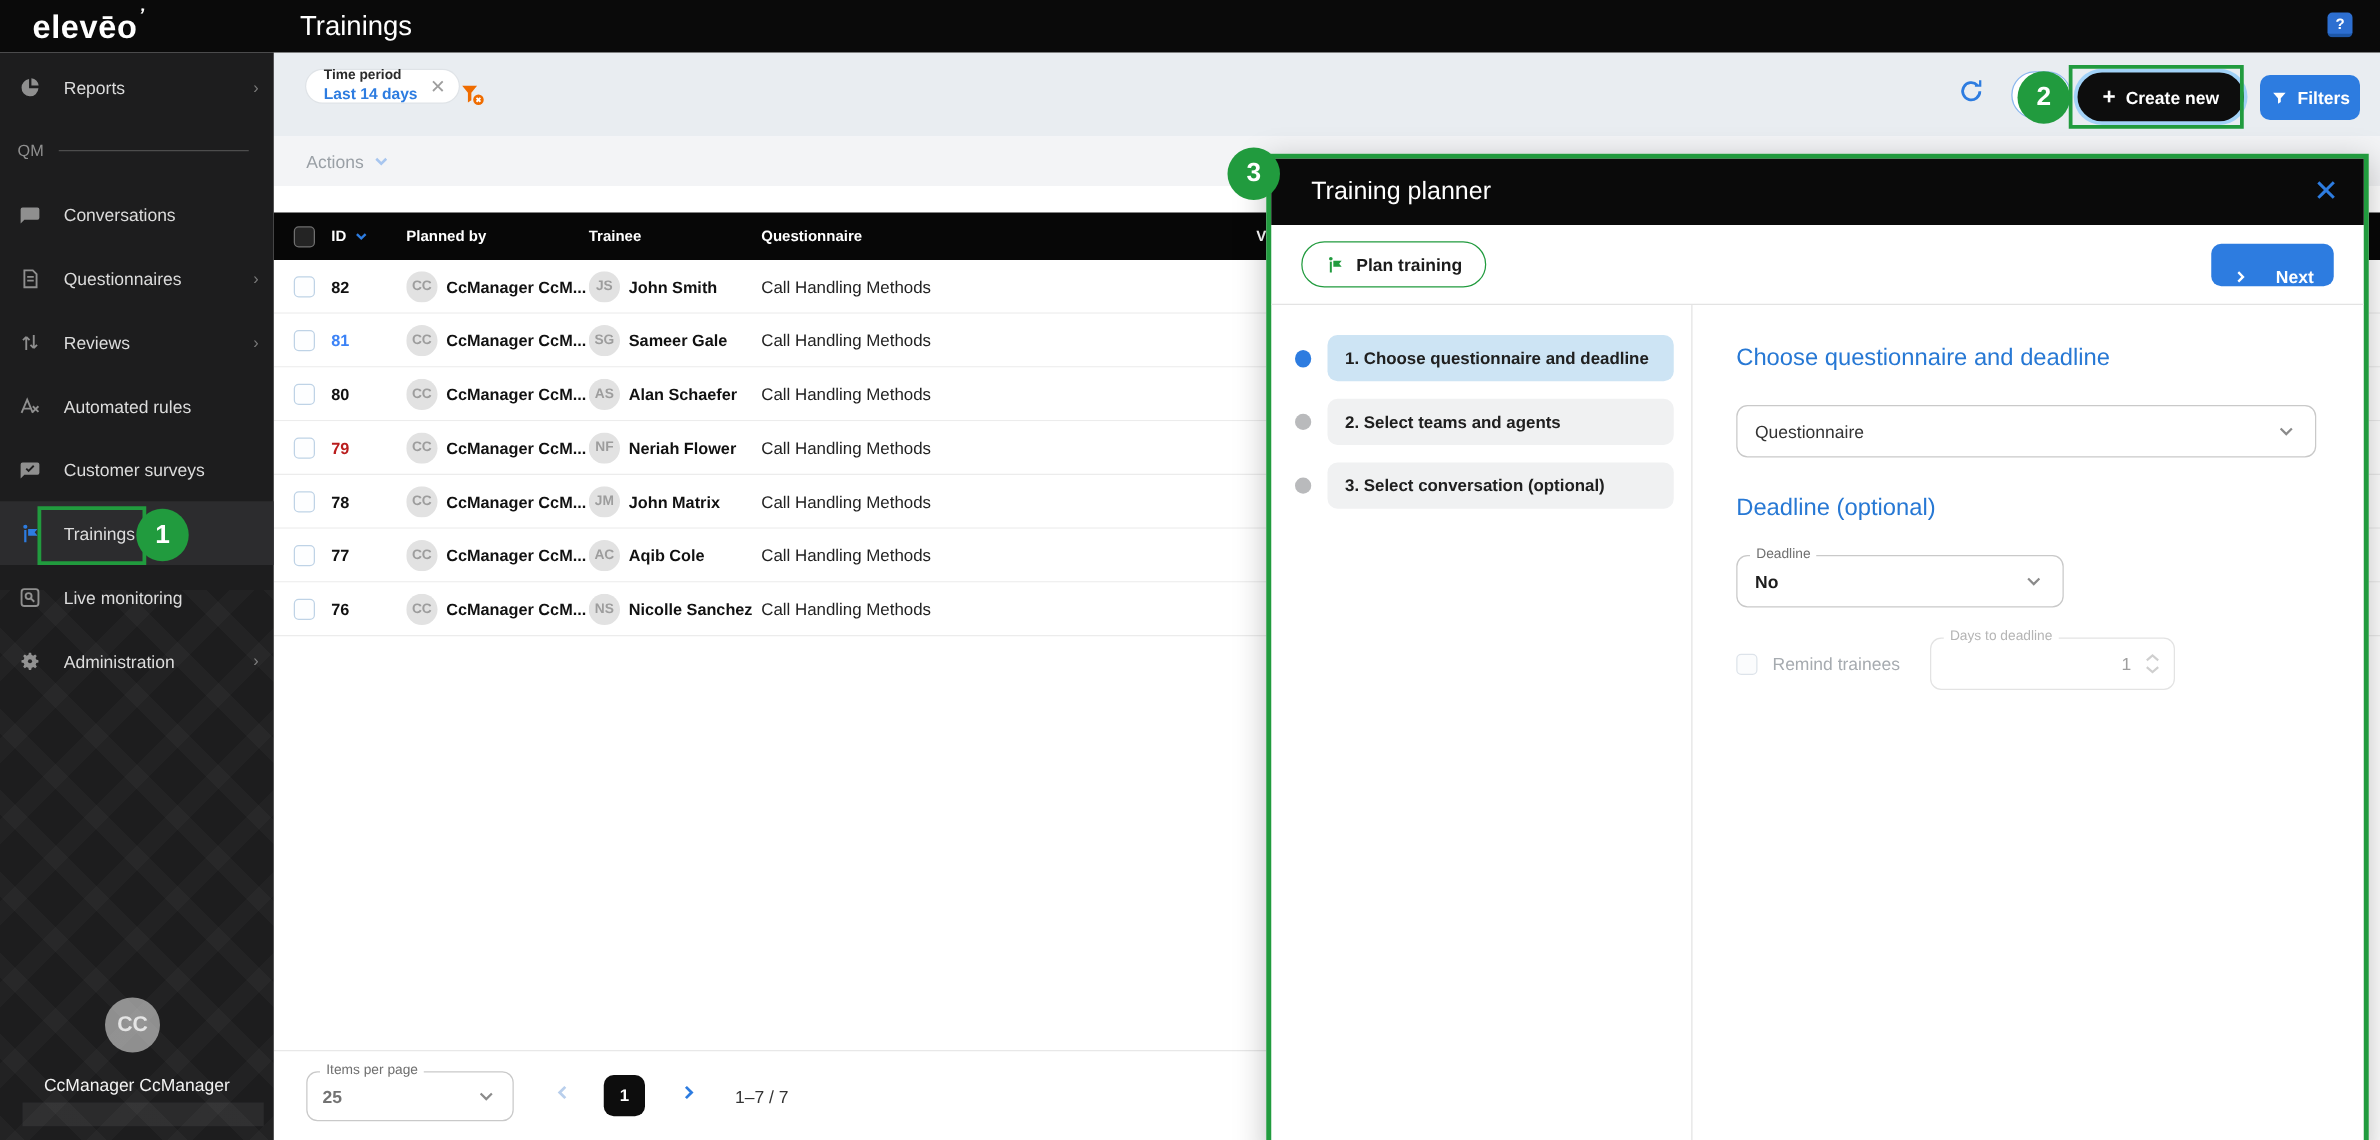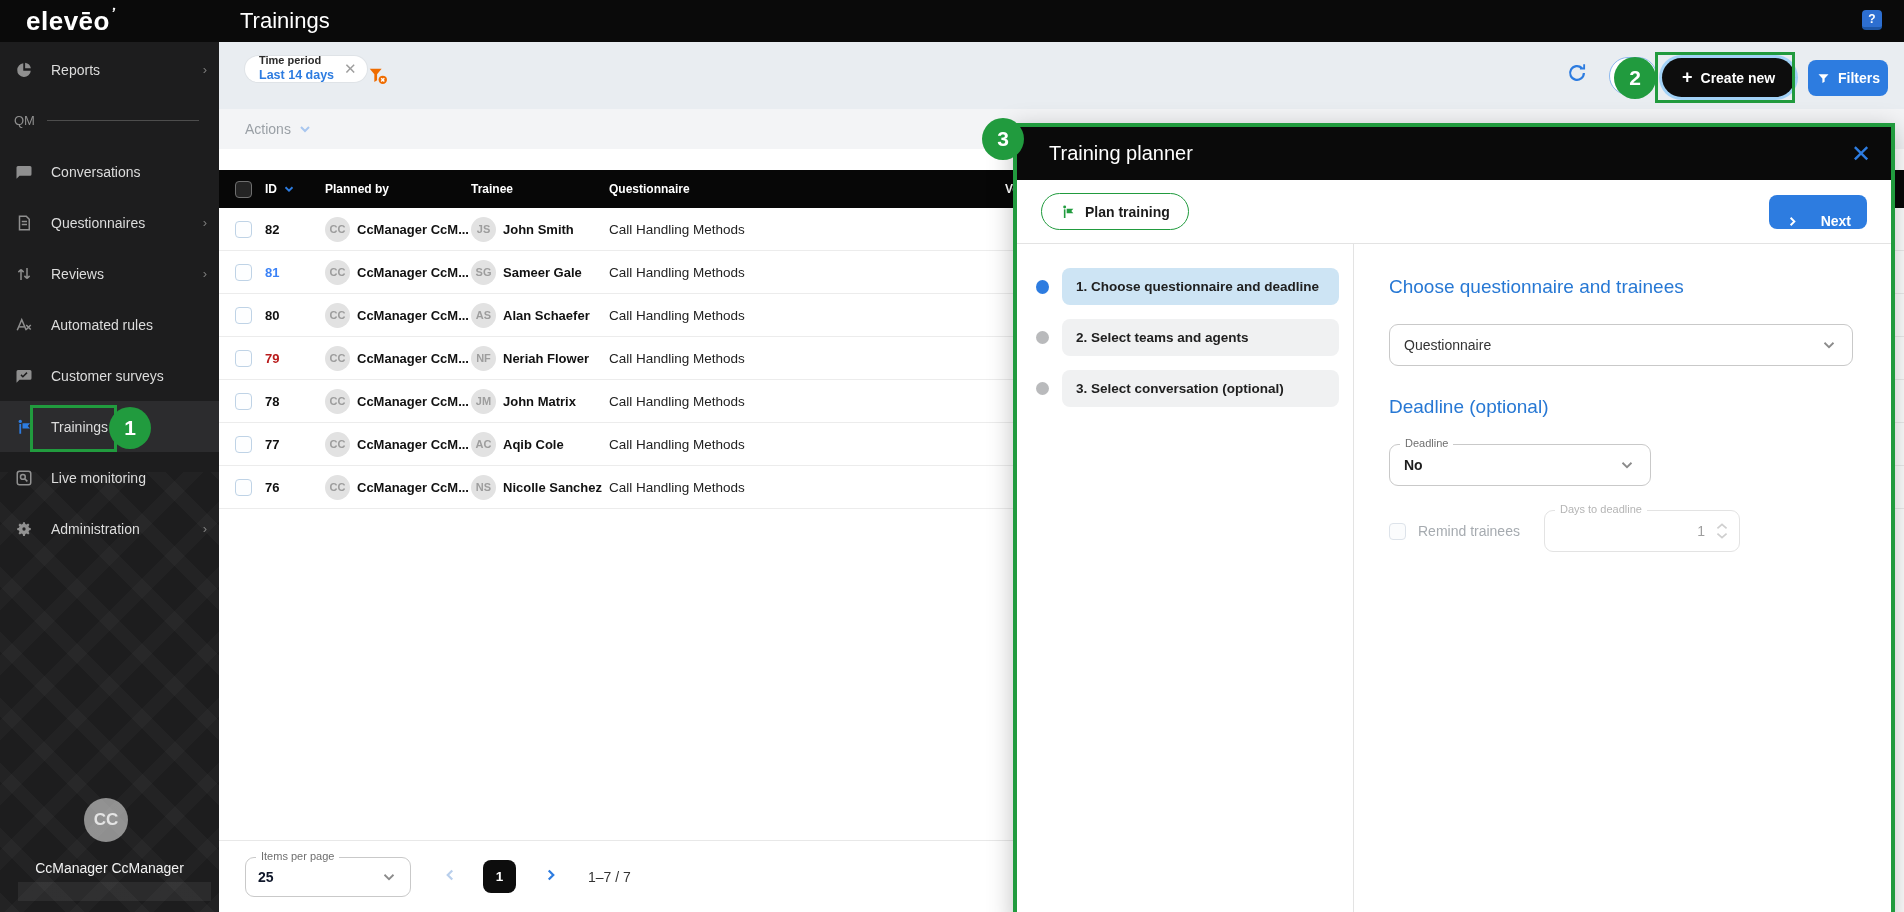--- a/index.html
+++ b/index.html
@@ -66,21 +66,21 @@
   .sort svg{display:block;color:var(--blue);}
   .person{display:flex;align-items:center;gap:7px;overflow:hidden;white-space:nowrap;font-weight:bold;color:#111;}
   .mini-avatar{width:25px;height:25px;border-radius:50%;background:#e2e2e2;color:#9d9d9d;font-size:11px;font-weight:bold;display:flex;align-items:center;justify-content:center;flex:0 0 25px;}
   .q-cell{color:#222;font-size:13.5px;}
   .vcol{color:#fff;overflow:hidden;white-space:nowrap;}
 
   .pagination{position:absolute;left:0;right:891px;bottom:0;height:72px;background:#fff;border-top:1px solid #e8e8e8;display:flex;align-items:center;padding-left:26px;}
   .outline-field{position:relative;border:1px solid #c9c9c9;border-radius:9px;background:#fff;display:flex;align-items:center;}
   .outline-field .flabel{position:absolute;top:-8px;left:10px;background:#fff;padding:0 5px;font-size:11px;color:#6f6f6f;}
   .ipp{width:166px;height:40px;padding:0 12px;cursor:pointer;}
-  .ipp .fvalue{font-size:14px;font-weight:bold;color:#0f172a;flex:1;}
+  .ipp .fvalue{font-size:14px;font-weight:bold;color:#737373;flex:1;}
   .pg-chev{margin-left:30px;color:#b9cfec;cursor:default;}
   .pg-chev.next{margin-left:26px;color:var(--blue);cursor:pointer;}
   .pg-current{margin-left:24px;width:33px;height:33px;border-radius:8px;background:#0d0d0d;color:#fff;font-size:13.5px;font-weight:bold;display:flex;align-items:center;justify-content:center;cursor:pointer;}
   .pg-range{margin-left:28px;font-size:14px;color:#333;}
 
   
   .planner{position:absolute;left:1013px;top:123px;width:882px;height:801px;background:#fff;border:4px solid var(--green);z-index:10;display:flex;flex-direction:column;box-shadow:0 6px 24px rgba(0,0,0,.25);}
   .pl-header{height:53px;background:#0a0a0a;display:flex;align-items:center;padding:0 20px 0 32px;flex:0 0 53px;}
   .pl-title{color:#fff;font-size:20px;font-weight:400;flex:1;}
   .pl-close{color:var(--blue);font-size:24px;font-weight:bold;cursor:pointer;line-height:1;}
@@ -463,21 +463,21 @@
             <span class="step-dot"></span>
             <span class="step-pill">2. Select teams and agents</span>
           </div>
 
           <div class="step-row">
             <span class="step-dot"></span>
             <span class="step-pill">3. Select conversation (optional)</span>
           </div>
         </div>
       <div class="content-col">
-        <h2 class="c-heading">Choose questionnaire and trainees</h2>
+        <h2 class="c-heading">Choose questionnaire and deadline</h2>
         <div class="outline-field select-q">
           <span class="fvalue">Questionnaire</span>
           <svg class="chev-ic" width="18" height="18" viewBox="0 0 24 24" fill="none" stroke="currentColor" stroke-width="2.4">
               <path d="M6 9l6 6 6-6"></path>
             </svg>
         </div>
         <h2 class="c-heading dl-heading">Deadline (optional)</h2>
         <div class="outline-field select-dl">
           <span class="flabel">Deadline</span>
           <span class="fvalue">No</span>

